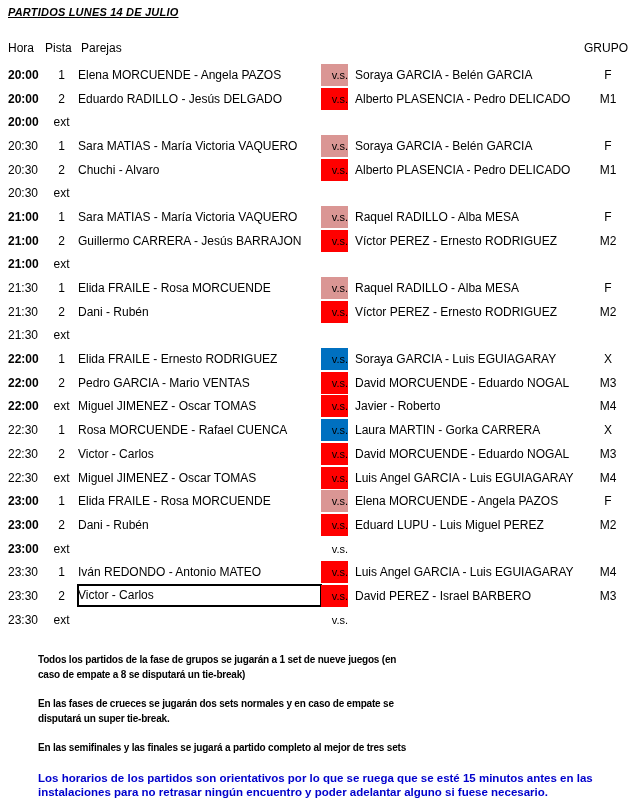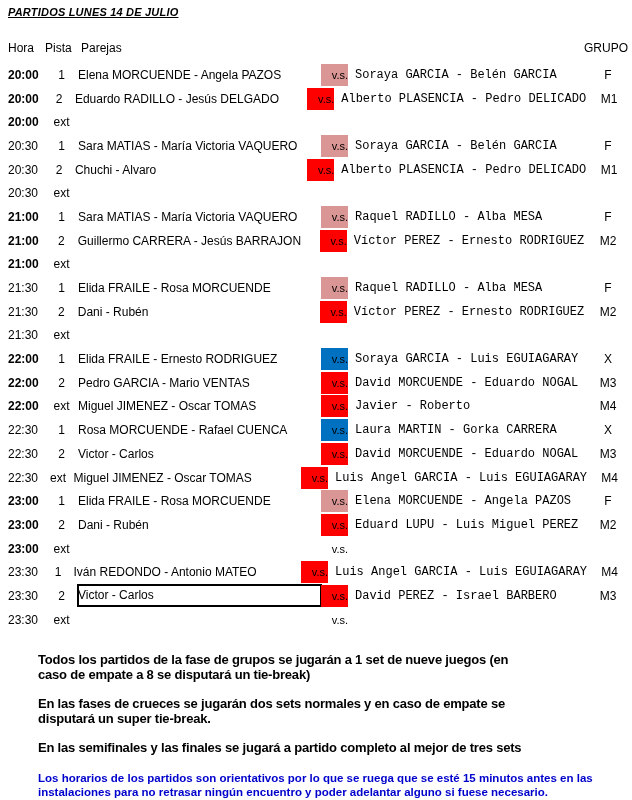--- a/index.html
+++ b/index.html
@@ -29,26 +29,26 @@
   .c-pair1{width:243px;white-space:nowrap;overflow:visible;}
   .c-pair1.boxed{
     outline:2px solid #000;outline-offset:-1px;
     align-self:center;height:21px;line-height:21px;
   }
   .c-vs{
     width:27px;height:22px;line-height:22px;text-align:right;
     font-size:11px;flex:none;
   }
   .vs-none{visibility:hidden;}
-  .c-pair2{flex:1;padding-left:7px;white-space:nowrap;font-family:Liberation Mono, monospace;}
+  .c-pair2{flex:1;padding-left:7px;white-space:nowrap;}
   .c-group{width:48px;text-align:center;}
   
   .notes{margin:20px 30px 0 38px;}
   .note{
-    font-weight:bold;font-size:13px;line-height:15.5px;
+    font-weight:bold;font-size:10px;line-height:15.5px;
     white-space:pre-line;margin-bottom:13px;letter-spacing:-0.2px;
   }
   .note-blue{
     font-size:11.5px;line-height:13.5px;margin-top:17px;letter-spacing:0;
   }
 </style>
 </head>
 <body>
 
 <div class="title">PARTIDOS LUNES 14 DE JULIO</div>

